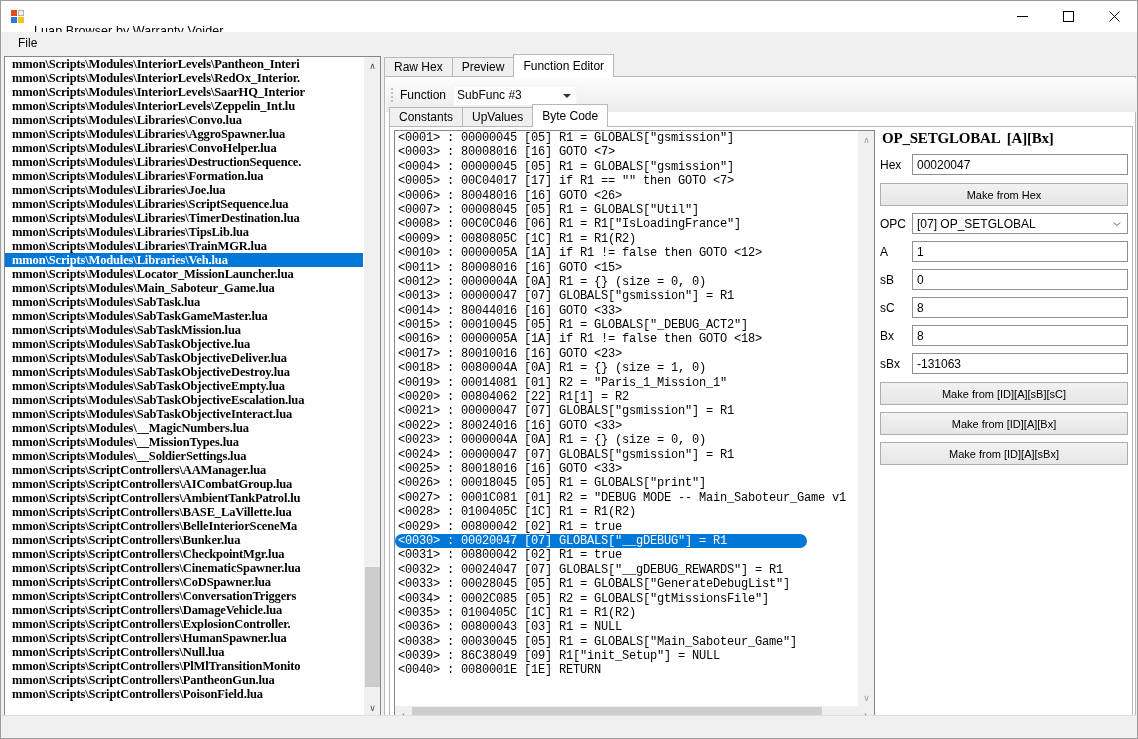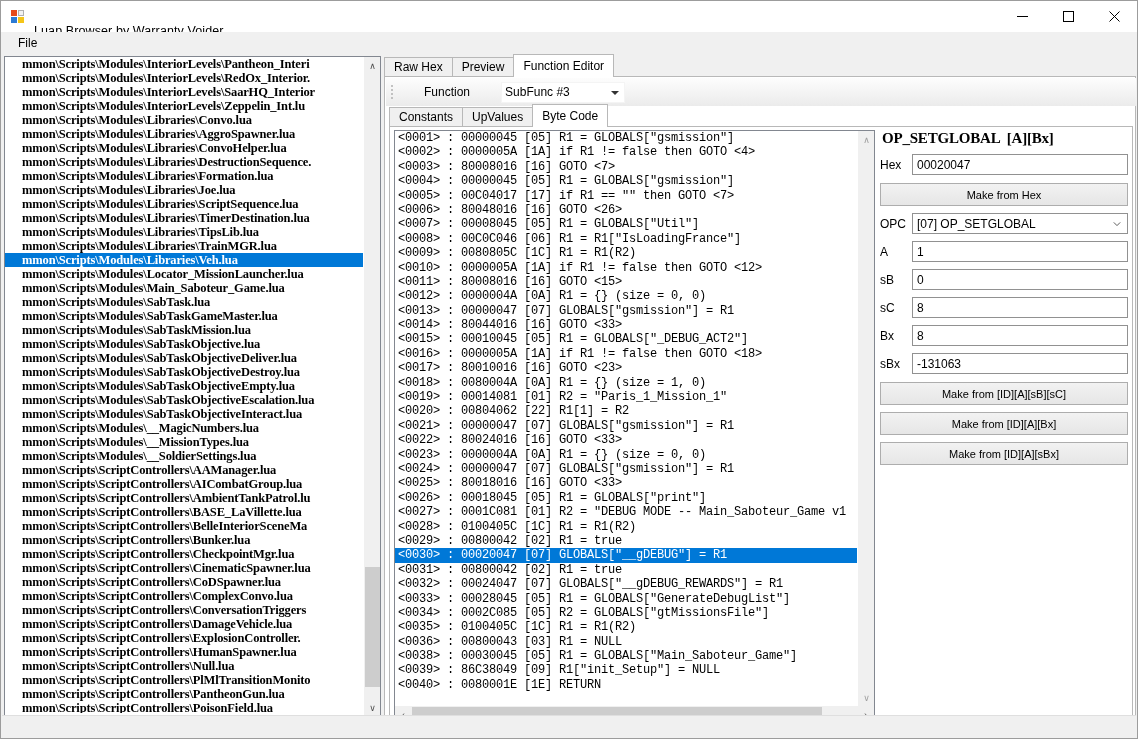--- a/index.html
+++ b/index.html
@@ -80,21 +80,21 @@
     width: 360px; height: 656px;
     overflow: hidden;
   }
   .file-row {
     height: 14px; line-height: 14px;
     font-family: "Liberation Serif", serif;
     font-weight: bold;
     font-size: 12.5px;
     color: #000;
     white-space: nowrap;
-    padding-left: 17px;
+    padding-left: 7px;
     box-sizing: border-box;
     letter-spacing: -0.15px;
   }
   .file-row.sel {
     background: #0078d7;
     color: #ffffff;
     width: 358px;
   }
 
   
@@ -157,25 +157,24 @@
     position: absolute; left: 0; top: 20px;
     width: 752px; height: 658px;
     background: #ffffff;
     border: 1px solid #b8b8b8;
     box-sizing: border-box;
   }
 
   
   #func-strip {
     position: absolute; left: 1px; top: 1px;
-    width: 750px; height: 28px;
+    width: 750px; height: 34px;
     background: linear-gradient(to bottom,#fdfdfd 0%,#f4f4f4 50%,#ebebeb 100%);
     display: flex; align-items: center;
     box-sizing: border-box;
-    gap: 24px;
   }
   #grip {
     width: 8px; height: 18px; margin-left: 2px;
     display: flex; flex-direction: column; justify-content: center; align-items: center;
   }
   #grip i { display:block; width:2px;height:2px;background:#b0b0b0;margin:1px 0;border-radius:50%; }
   #func-label { font-size: 12px; color: #000; margin-left: 4px; }
   #func-combo {
     margin-left: 7px;
     width: 124px; height: 21px;
@@ -229,21 +228,22 @@
     font-size: 12px;
     color: #000;
     white-space: pre;
     padding-left: 3px;
     box-sizing: border-box;
     letter-spacing: -0.2px;
   }
   .bc-row.sel {
     background: #0078d7;
     color: #ffffff;
-    width: 462px;
+    width: 412px;
+    border-radius: 7px;
   }
 
   
   #opeditor {
     position: absolute; left: 490px; top: 3px;
     width: 248px; height: 594px;
   }
   #op-title {
     font-family: "Liberation Serif", serif;
     font-weight: bold;
@@ -370,21 +370,20 @@
         <div class="file-row">mmon\Scripts\Modules\__SoldierSettings.lua</div>
         <div class="file-row">mmon\Scripts\ScriptControllers\AAManager.lua</div>
         <div class="file-row">mmon\Scripts\ScriptControllers\AICombatGroup.lua</div>
         <div class="file-row">mmon\Scripts\ScriptControllers\AmbientTankPatrol.lu</div>
         <div class="file-row">mmon\Scripts\ScriptControllers\BASE_LaVillette.lua</div>
         <div class="file-row">mmon\Scripts\ScriptControllers\BelleInteriorSceneMa</div>
         <div class="file-row">mmon\Scripts\ScriptControllers\Bunker.lua</div>
         <div class="file-row">mmon\Scripts\ScriptControllers\CheckpointMgr.lua</div>
         <div class="file-row">mmon\Scripts\ScriptControllers\CinematicSpawner.lua</div>
         <div class="file-row">mmon\Scripts\ScriptControllers\CoDSpawner.lua</div>
-        <div class="file-row">mmon\Scripts\ScriptControllers\ComplexConvo.lua</div>
         <div class="file-row">mmon\Scripts\ScriptControllers\ConversationTriggers</div>
         <div class="file-row">mmon\Scripts\ScriptControllers\DamageVehicle.lua</div>
         <div class="file-row">mmon\Scripts\ScriptControllers\ExplosionController.</div>
         <div class="file-row">mmon\Scripts\ScriptControllers\HumanSpawner.lua</div>
         <div class="file-row">mmon\Scripts\ScriptControllers\Null.lua</div>
         <div class="file-row">mmon\Scripts\ScriptControllers\PlMlTransitionMonito</div>
         <div class="file-row">mmon\Scripts\ScriptControllers\PantheonGun.lua</div>
         <div class="file-row">mmon\Scripts\ScriptControllers\PoisonField.lua</div>
       </div>
 
@@ -429,21 +428,20 @@
           <div class="otab">Constants</div>
           <div class="otab">UpValues</div>
           <div class="otab active">Byte Code</div>
         </div>
 
       <div id="inner-tabpage">
 
         <div id="bytecode-wrap">
           <div id="bytecode-list">
               <div class="bc-row">&lt;0001&gt; : 00000045 [05] R1 = GLOBALS["gsmission"]</div>
-              <div class="bc-row">&lt;0002&gt; : 0000005A [1A] if R1 != false then GOTO &lt;4&gt;</div>
               <div class="bc-row">&lt;0003&gt; : 80008016 [16] GOTO &lt;7&gt;</div>
               <div class="bc-row">&lt;0004&gt; : 00000045 [05] R1 = GLOBALS["gsmission"]</div>
               <div class="bc-row">&lt;0005&gt; : 00C04017 [17] if R1 == "" then GOTO &lt;7&gt;</div>
               <div class="bc-row">&lt;0006&gt; : 80048016 [16] GOTO &lt;26&gt;</div>
               <div class="bc-row">&lt;0007&gt; : 00008045 [05] R1 = GLOBALS["Util"]</div>
               <div class="bc-row">&lt;0008&gt; : 00C0C046 [06] R1 = R1["IsLoadingFrance"]</div>
               <div class="bc-row">&lt;0009&gt; : 0080805C [1C] R1 = R1(R2)</div>
               <div class="bc-row">&lt;0010&gt; : 0000005A [1A] if R1 != false then GOTO &lt;12&gt;</div>
               <div class="bc-row">&lt;0011&gt; : 80008016 [16] GOTO &lt;15&gt;</div>
               <div class="bc-row">&lt;0012&gt; : 0000004A [0A] R1 = {} (size = 0, 0)</div>

